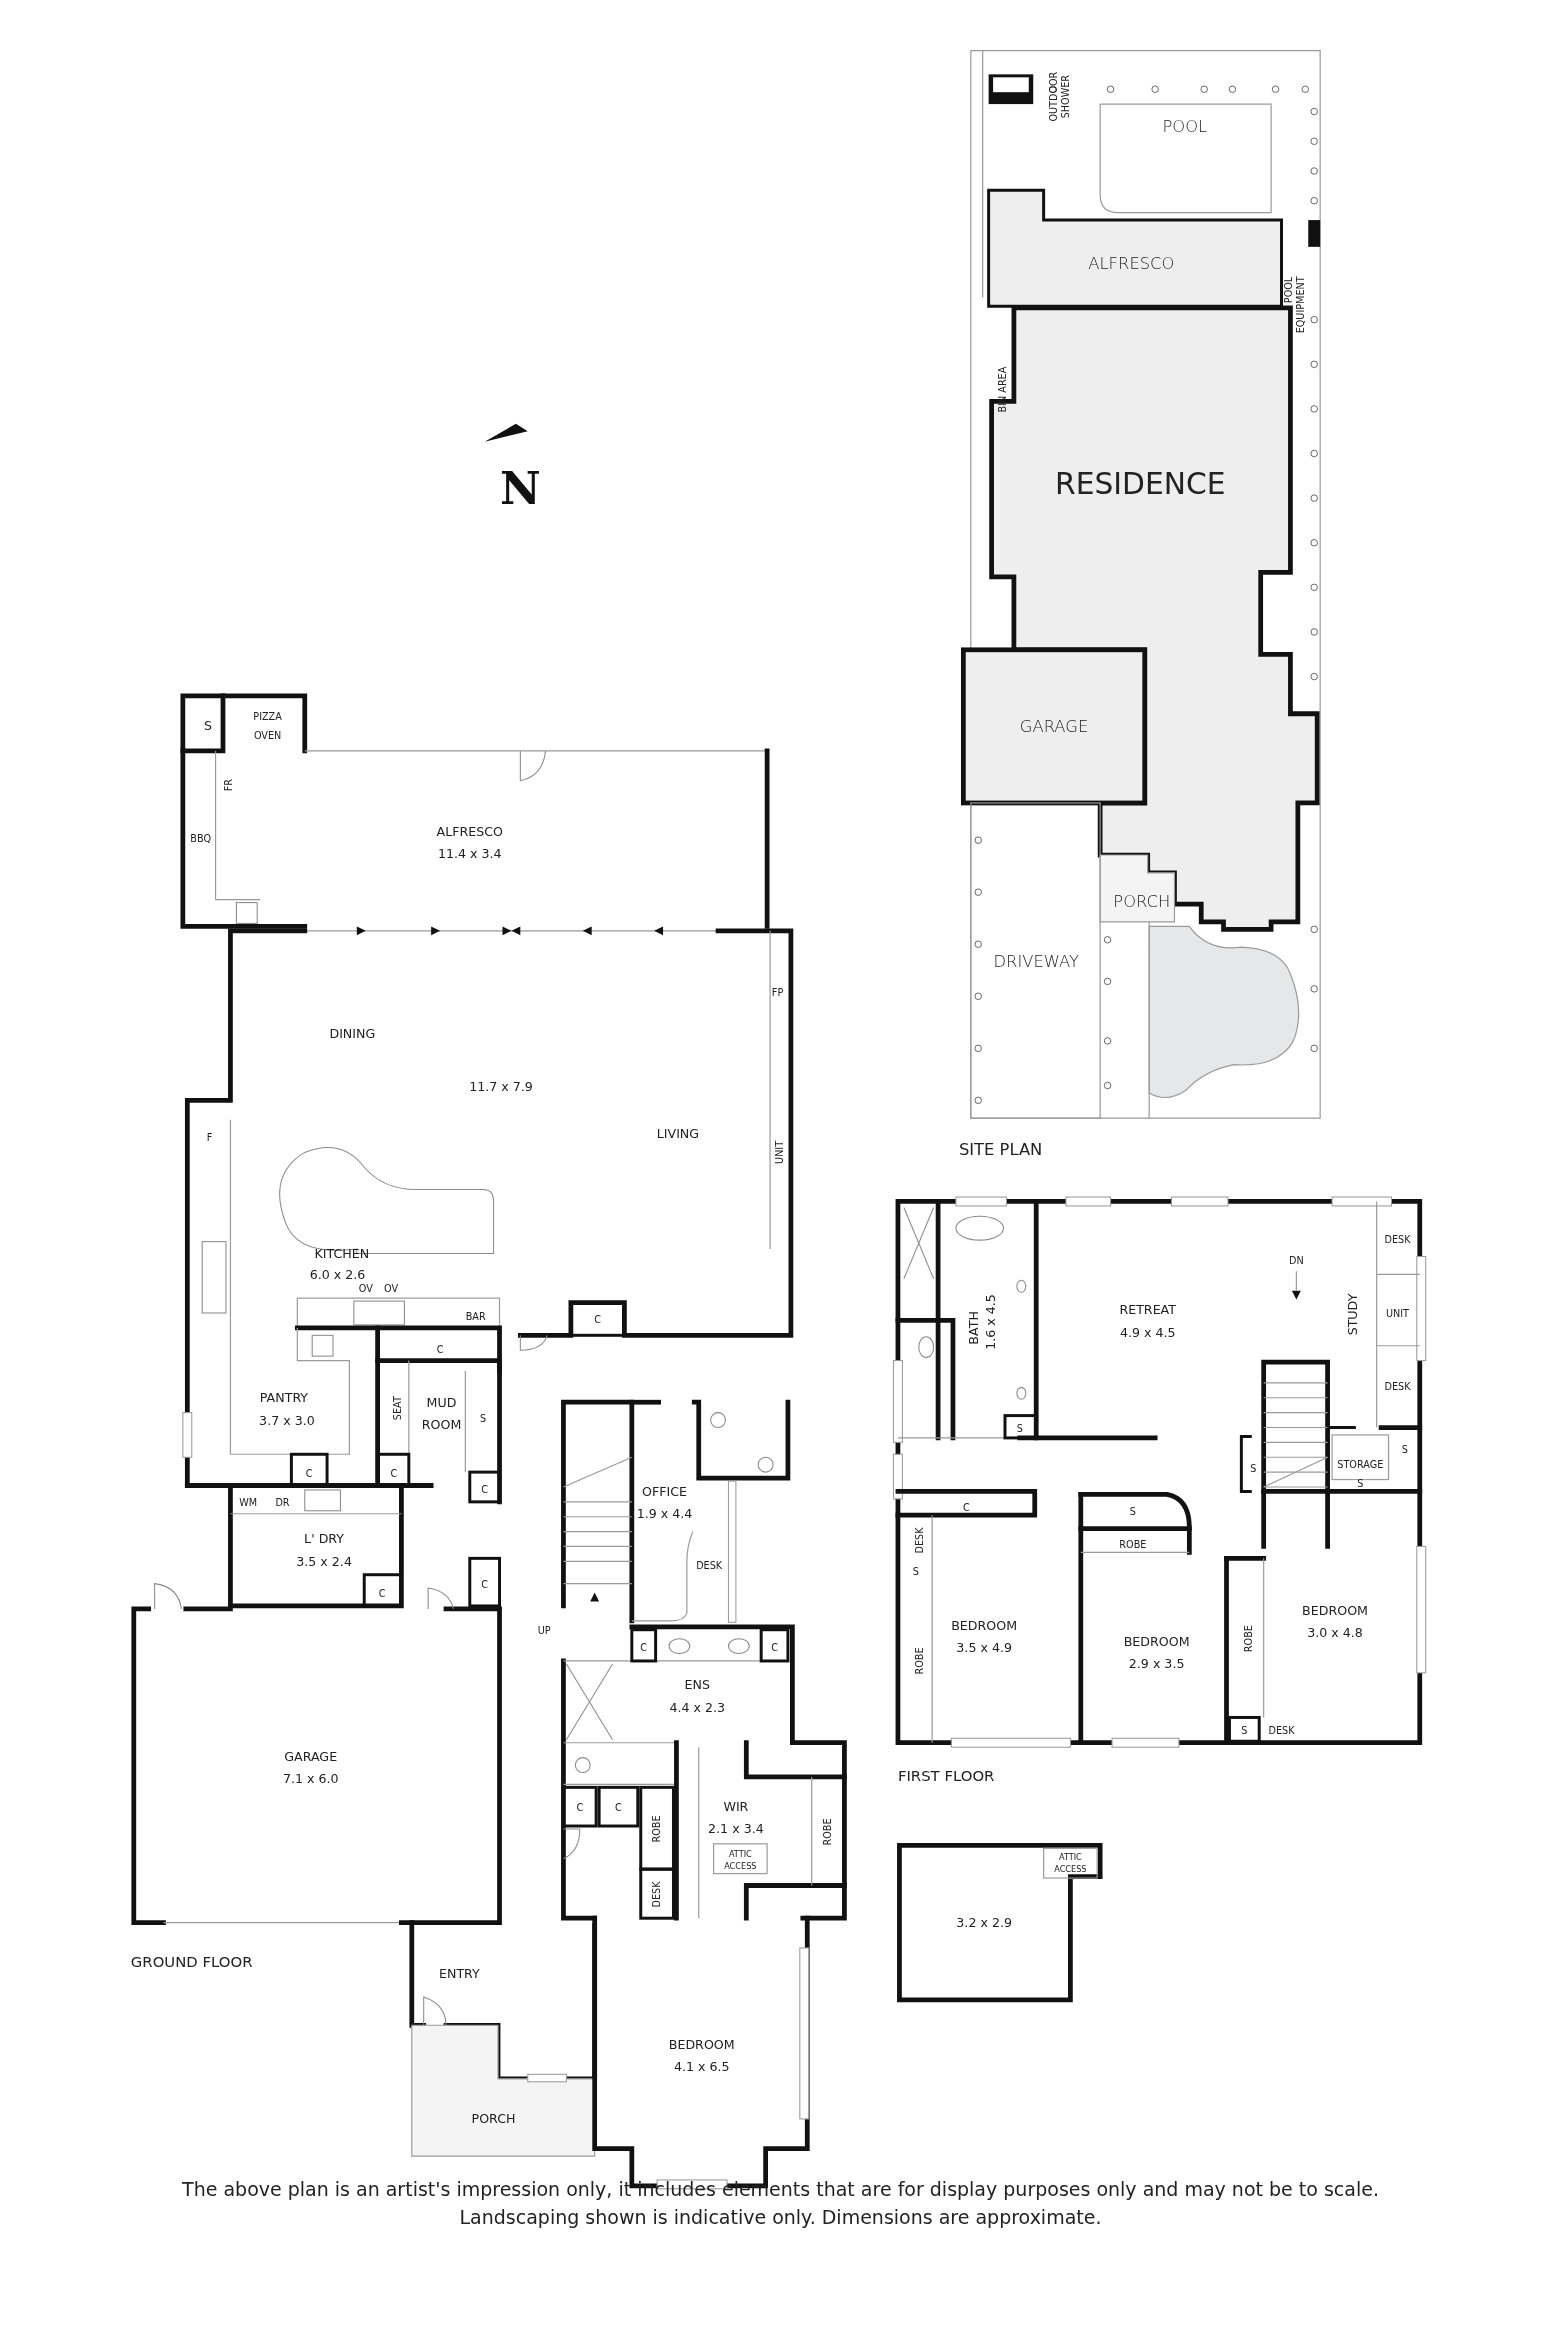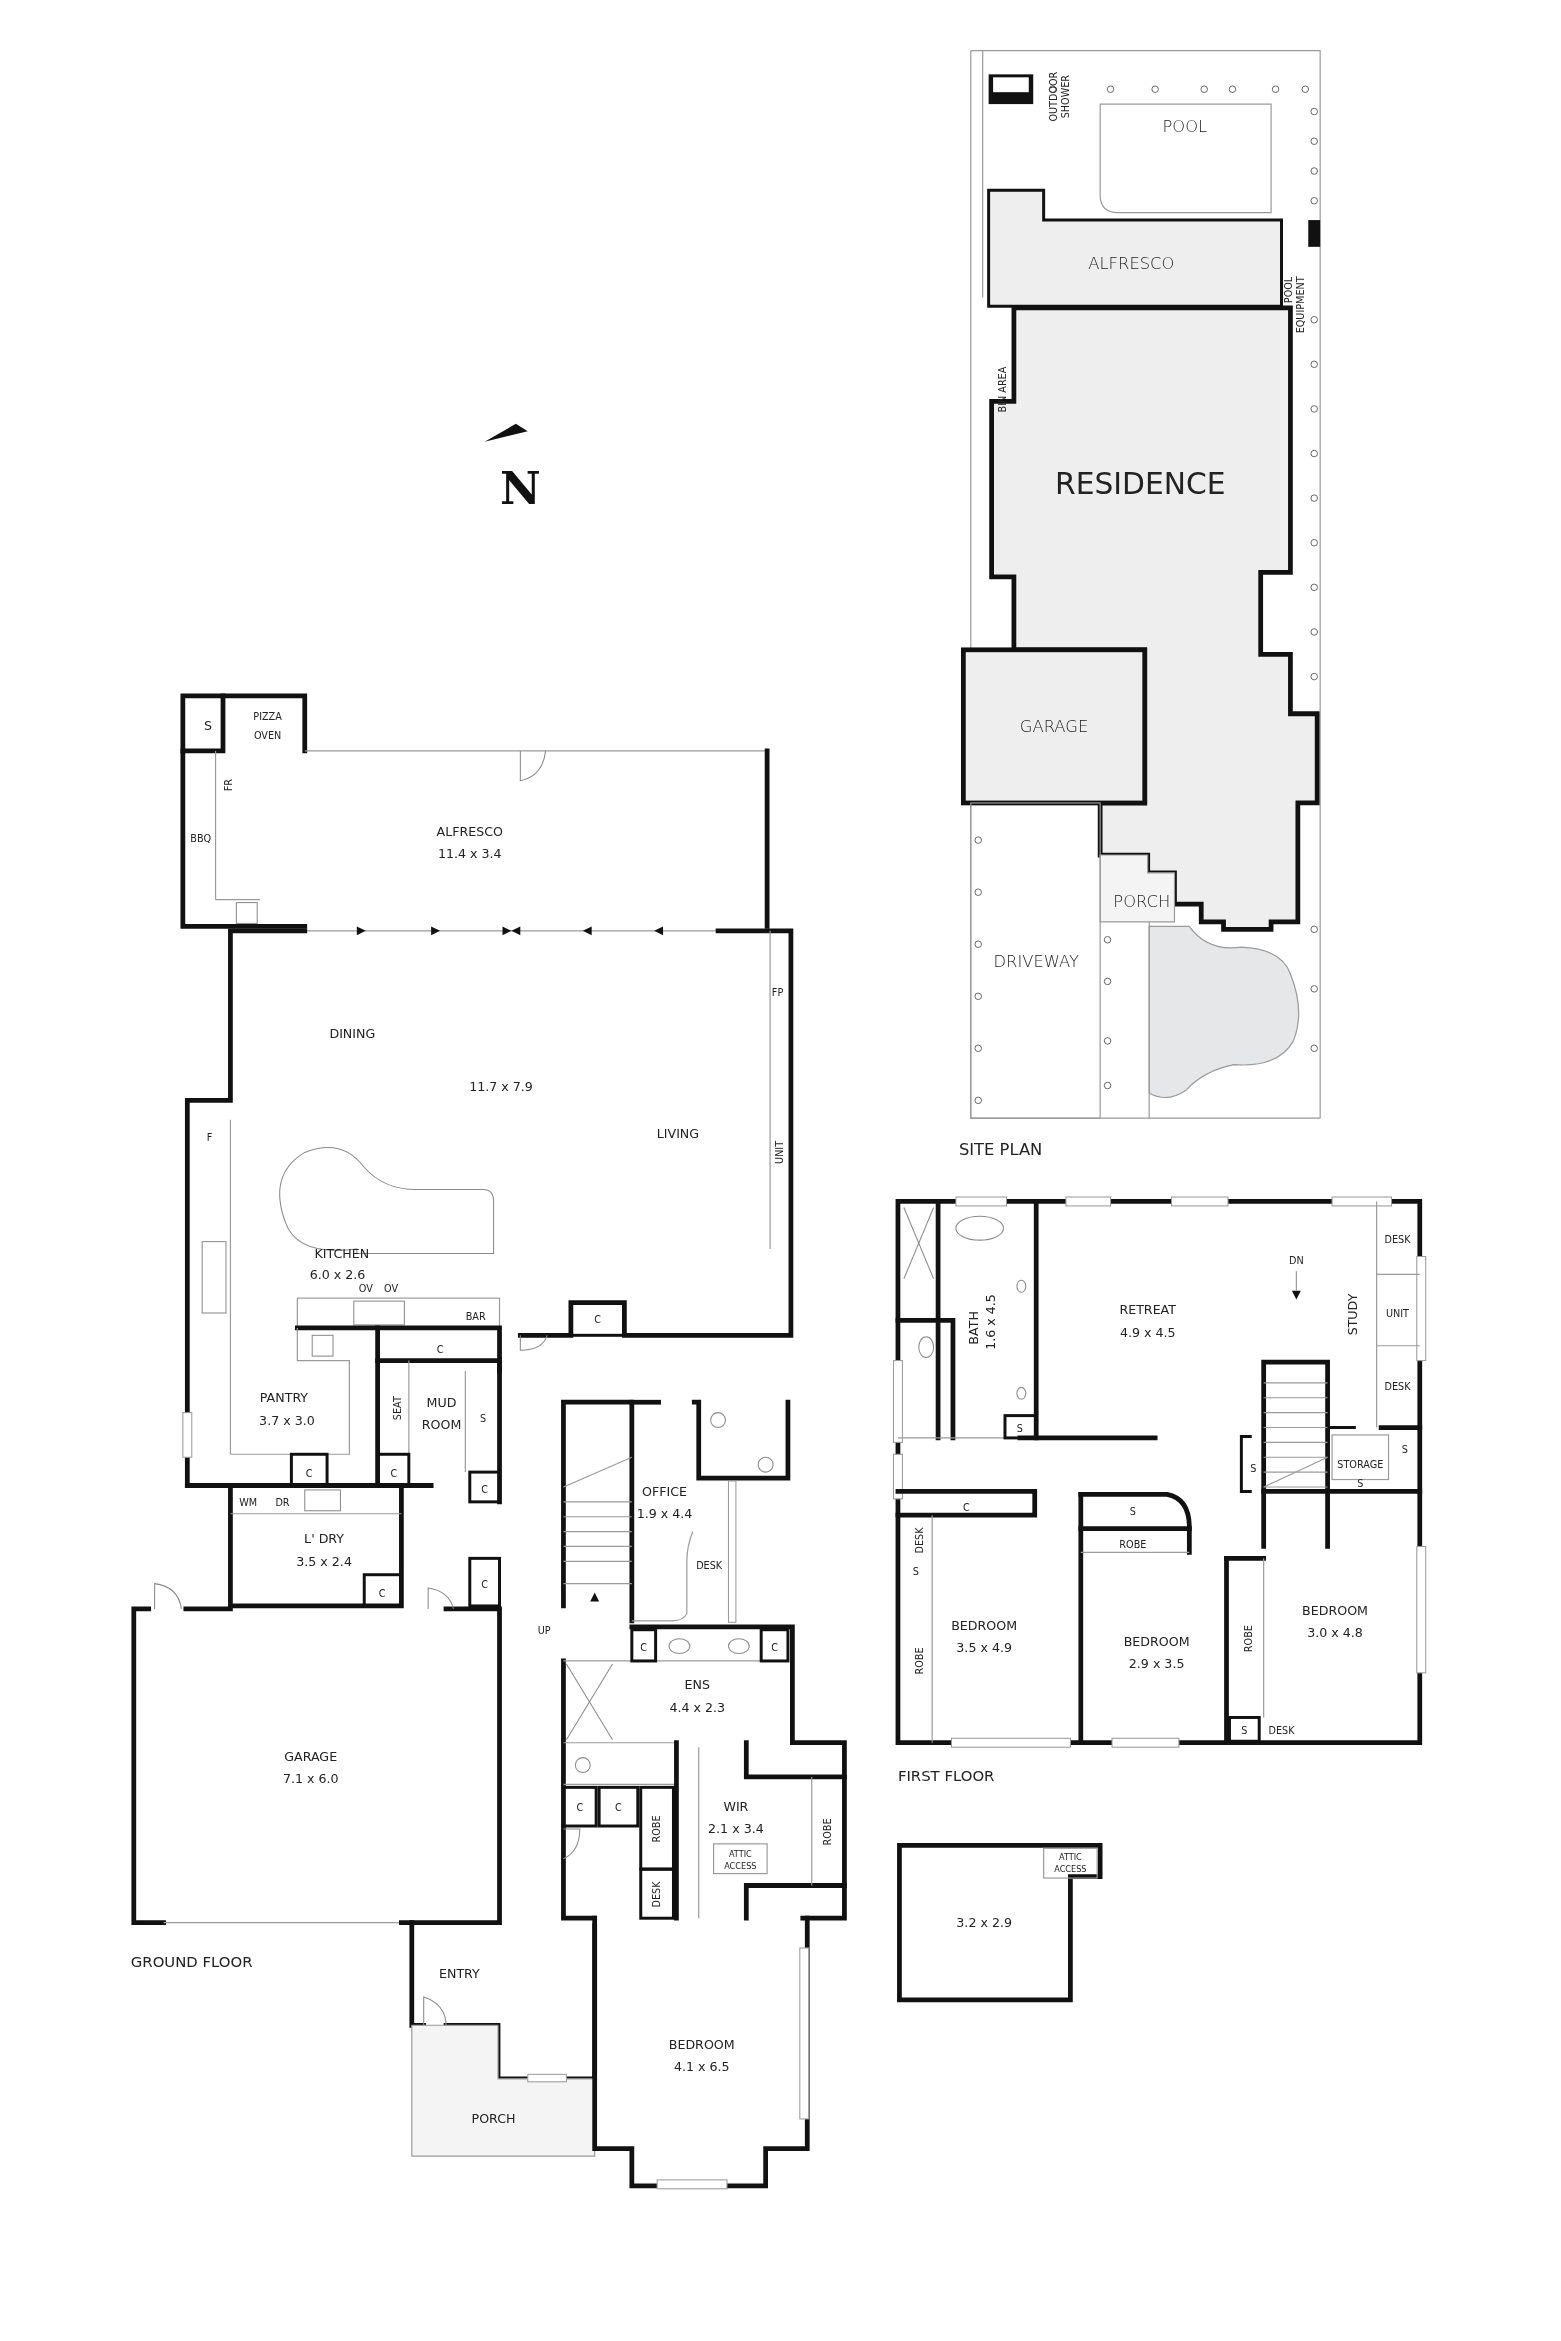--- a/index.html
+++ b/index.html
@@ -383,14 +383,16 @@
   <g>
     <polyline class="wall" points="605,1241 740,1241 740,1262 720,1262 720,1345 605,1345 605,1241"></polyline>
     <rect class="line" x="702" y="1243" width="36" height="20"></rect>
     <text class="lbl-xs" x="720" y="1251" style="font-size:5.5px">ATTIC</text>
     <text class="lbl-xs" x="720" y="1259" style="font-size:5.5px">ACCESS</text>
     <text class="lbl-sm" x="662" y="1296">3.2 x 2.9</text>
   </g>
 </svg>
 
 <div class="disclaimer">
+  <div>The above plan is an artist's impression only, it includes elements that are for display purposes only and may not be to scale.</div>
+  <div>Landscaping shown is indicative only. Dimensions are approximate.</div>
 </div>
 
 
 </body></html>

